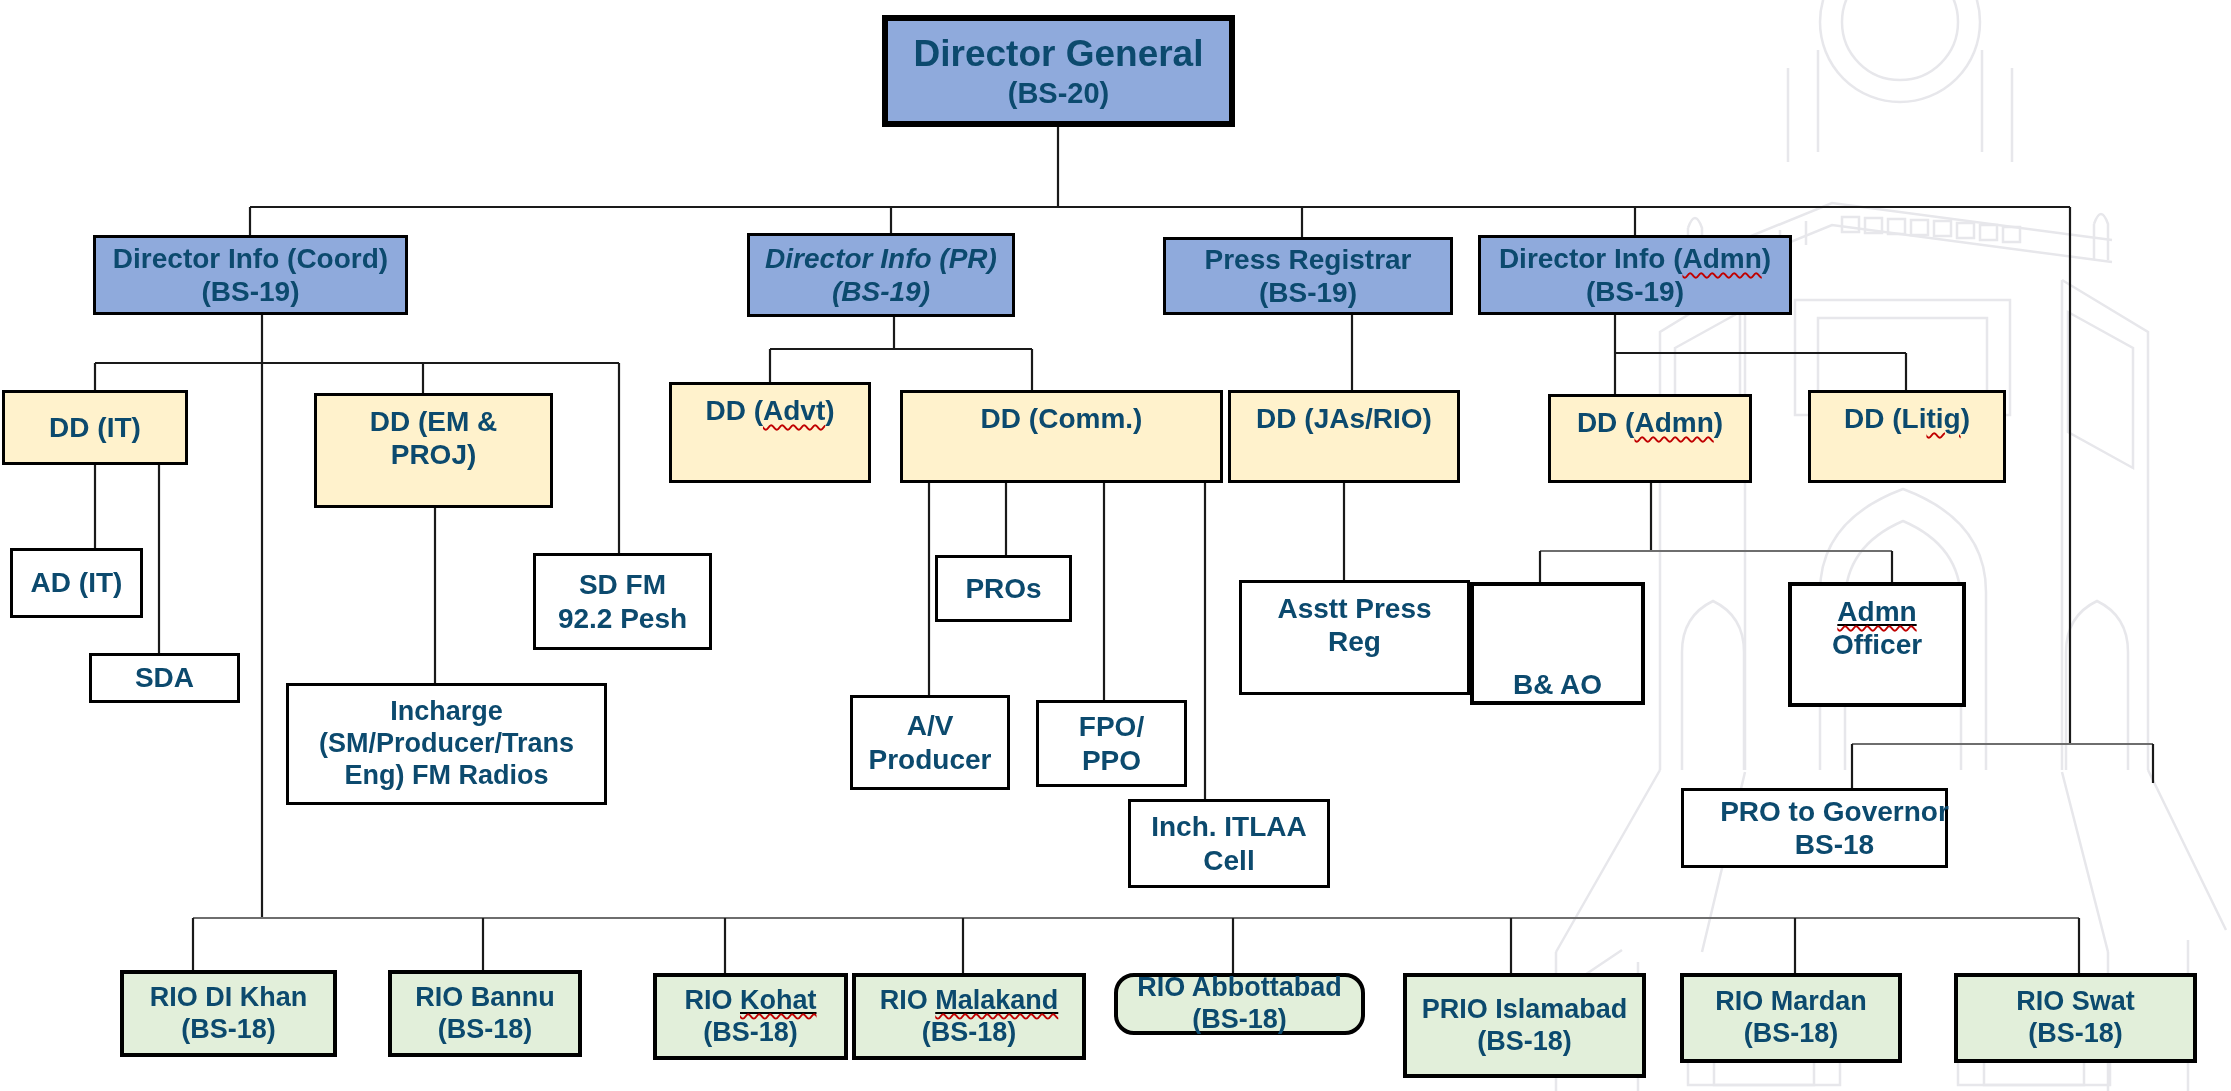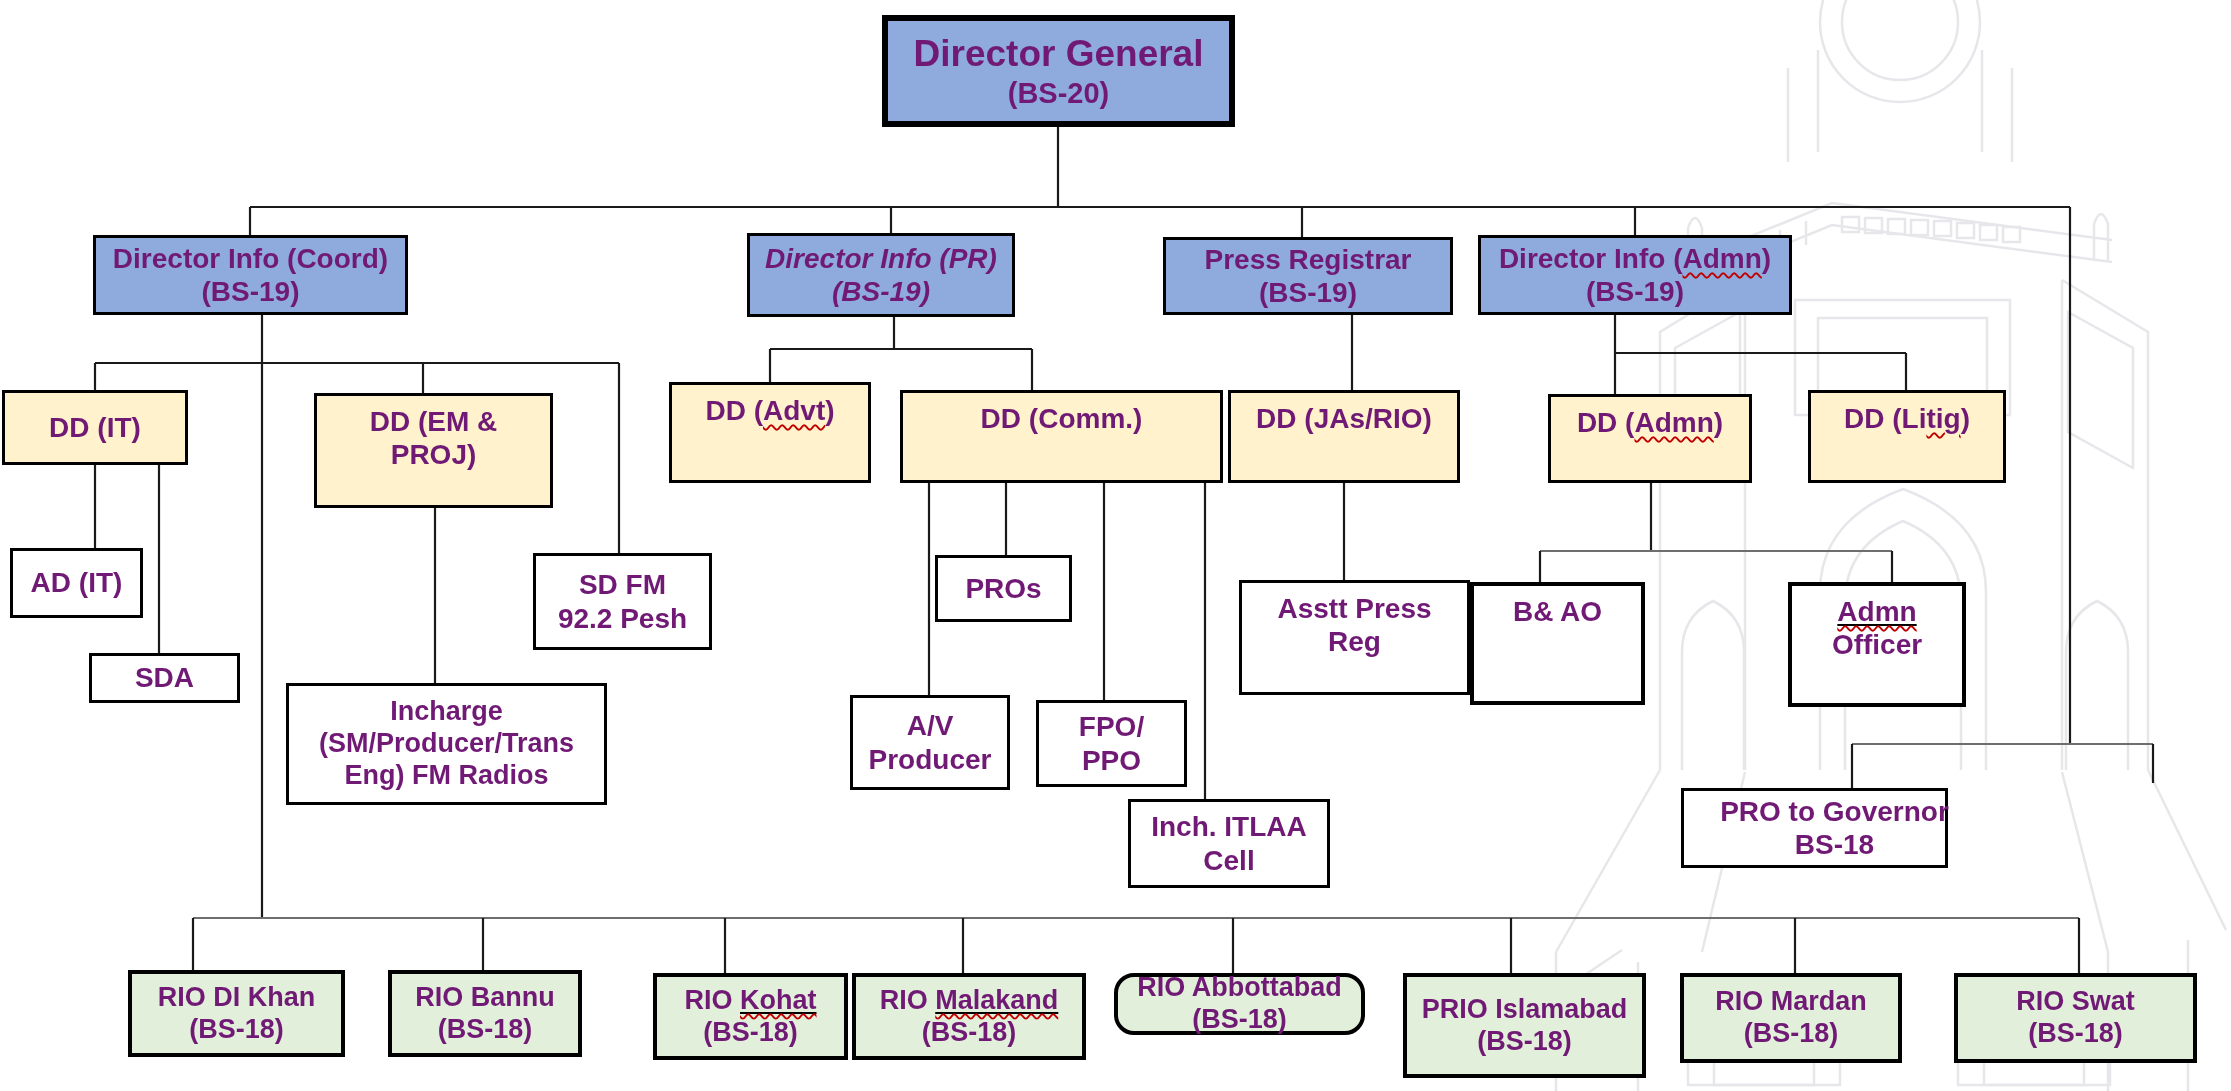--- a/index.html
+++ b/index.html
@@ -17,21 +17,21 @@
     box-sizing:border-box;
     border-style:solid;
     border-color:#000;
     z-index:3;
     display:flex;
     flex-direction:column;
     justify-content:center;
     align-items:center;
     text-align:center;
     font-weight:700;
-    color:#701a75;
+    color:#0c4a6e;
     line-height:1.18;
   }
   .v-top{justify-content:flex-start;padding-top:9px;}
   .f-blue{background:#8FAADC;}
   .f-yellow{background:#FFF2CC;}
   .f-green{background:#E2EFDA;}
   .f-white{background:#FFFFFF;}
   .ln{white-space:nowrap;}
   .sq{
     text-decoration-line:underline;
@@ -209,32 +209,32 @@
       <div class="ln"><span>PPO</span></div>
     </div>
     <div class="node f-white" style="left: 1128px; top: 799px; width: 202px; height: 89px; border-width: 3px; font-size: 28px;">
       <div class="ln"><span>Inch. ITLAA</span></div>
       <div class="ln"><span>Cell</span></div>
     </div>
     <div class="node f-white v-top" style="left: 1239px; top: 580px; width: 231px; height: 115px; border-width: 3px; font-size: 28px;">
       <div class="ln"><span>Asstt Press</span></div>
       <div class="ln"><span>Reg</span></div>
     </div>
-    <div class="node f-white v-top" style="left: 1470px; top: 582px; width: 175px; height: 123px; border-width: 4px; font-size: 28px;">
+    <div class="node f-white v-top" style="left: 1470px; top: 582px; width: 175px; height: 123px; border-width: 4px; font-size: 28px; justify-content: flex-end;">
       <div class="ln"><span>B&amp; AO</span></div>
     </div>
     <div class="node f-white v-top" style="left: 1788px; top: 582px; width: 178px; height: 125px; border-width: 4px; font-size: 28px;">
       <div class="ln"><span class="ul"><span class="sq">Admn</span></span></div>
       <div class="ln"><span>Officer</span></div>
     </div>
     <div class="node f-white" style="left: 1681px; top: 788px; width: 267px; height: 80px; border-width: 3px; font-size: 28px; padding-left: 40px;">
       <div class="ln"><span>PRO to Governor</span></div>
       <div class="ln"><span>BS-18</span></div>
     </div>
-    <div class="node f-green" style="left: 128px; top: 970px; width: 217px; height: 87px; border-width: 4px; font-size: 27px;">
+    <div class="node f-green" style="left: 120px; top: 970px; width: 217px; height: 87px; border-width: 4px; font-size: 27px;">
       <div class="ln"><span>RIO DI Khan</span></div>
       <div class="ln"><span>(BS-18)</span></div>
     </div>
     <div class="node f-green" style="left: 388px; top: 970px; width: 194px; height: 87px; border-width: 4px; font-size: 27px;">
       <div class="ln"><span>RIO Bannu</span></div>
       <div class="ln"><span>(BS-18)</span></div>
     </div>
     <div class="node f-green" style="left: 653px; top: 973px; width: 195px; height: 87px; border-width: 4px; font-size: 27px;">
       <div class="ln"><span>RIO </span><span class="ul"><span class="sq">Kohat</span></span></div>
       <div class="ln"><span>(BS-18)</span></div>

